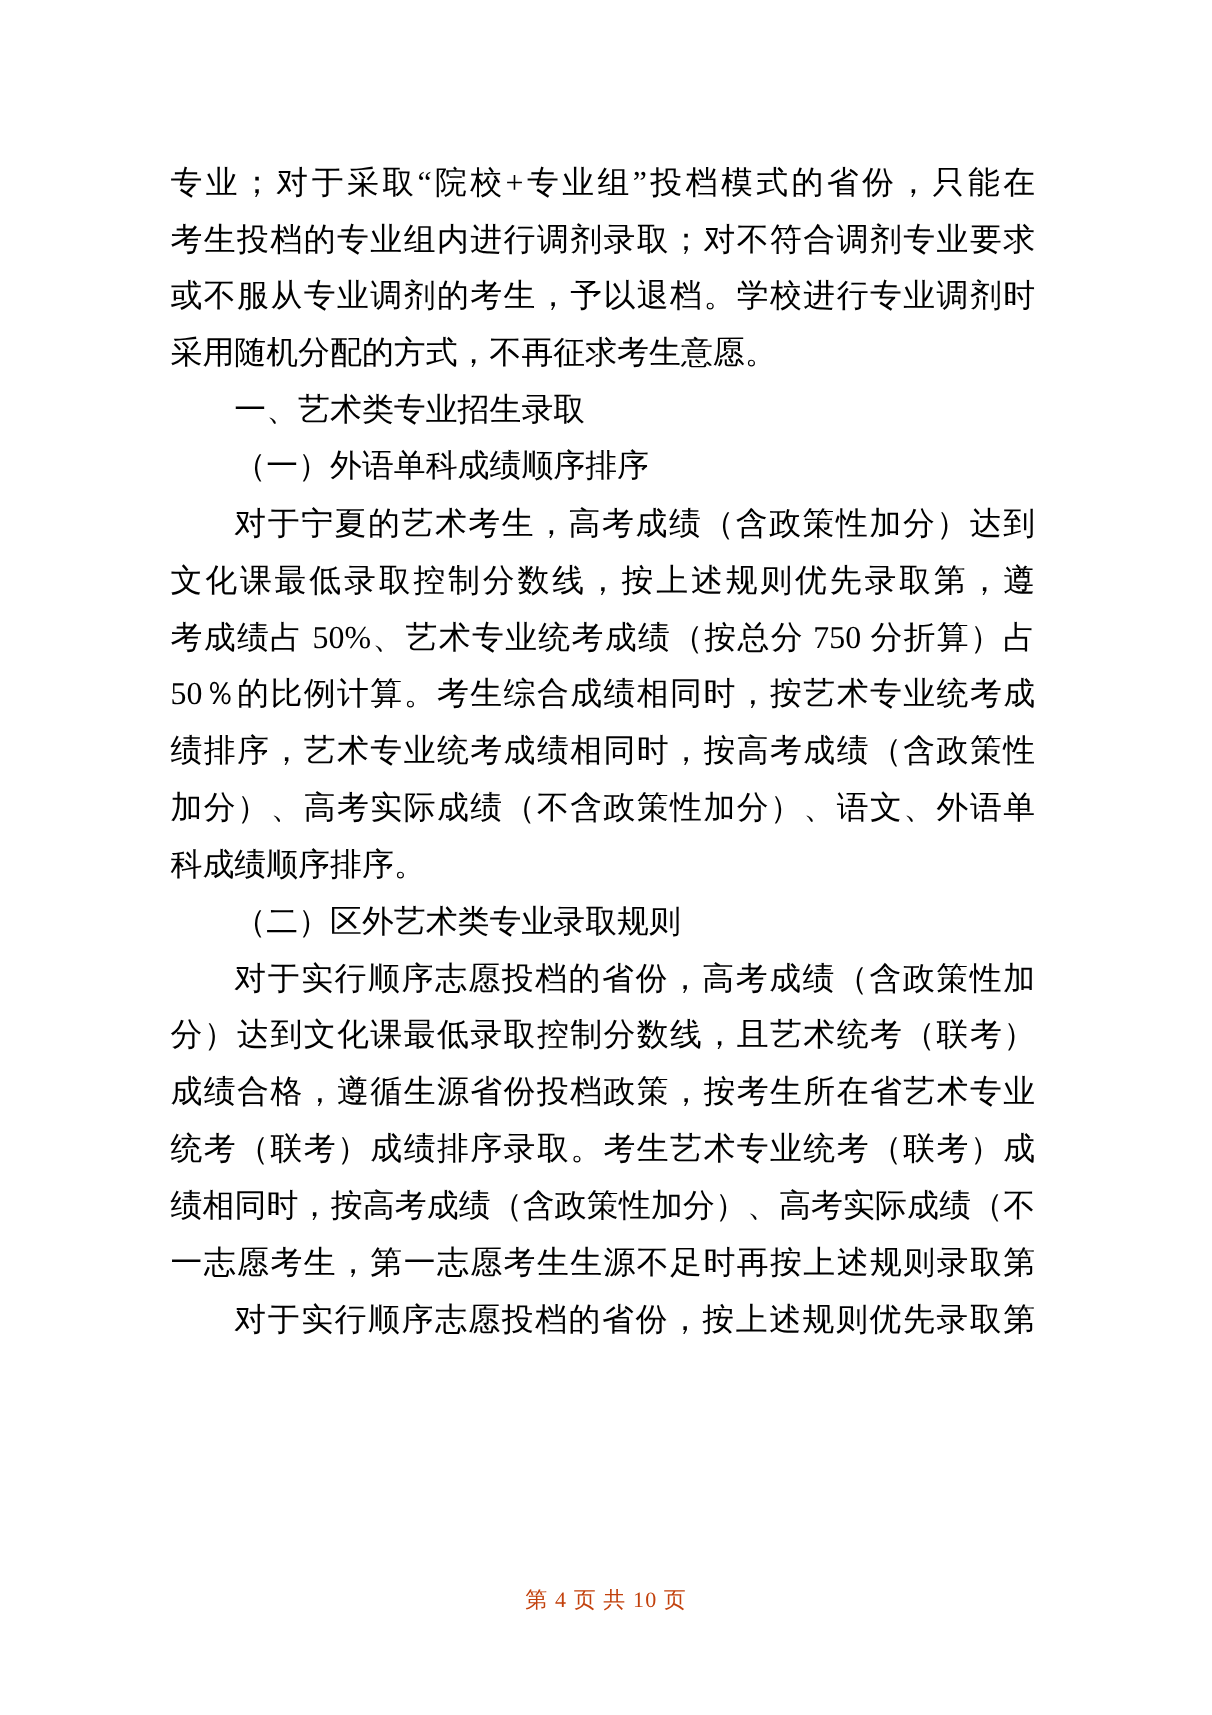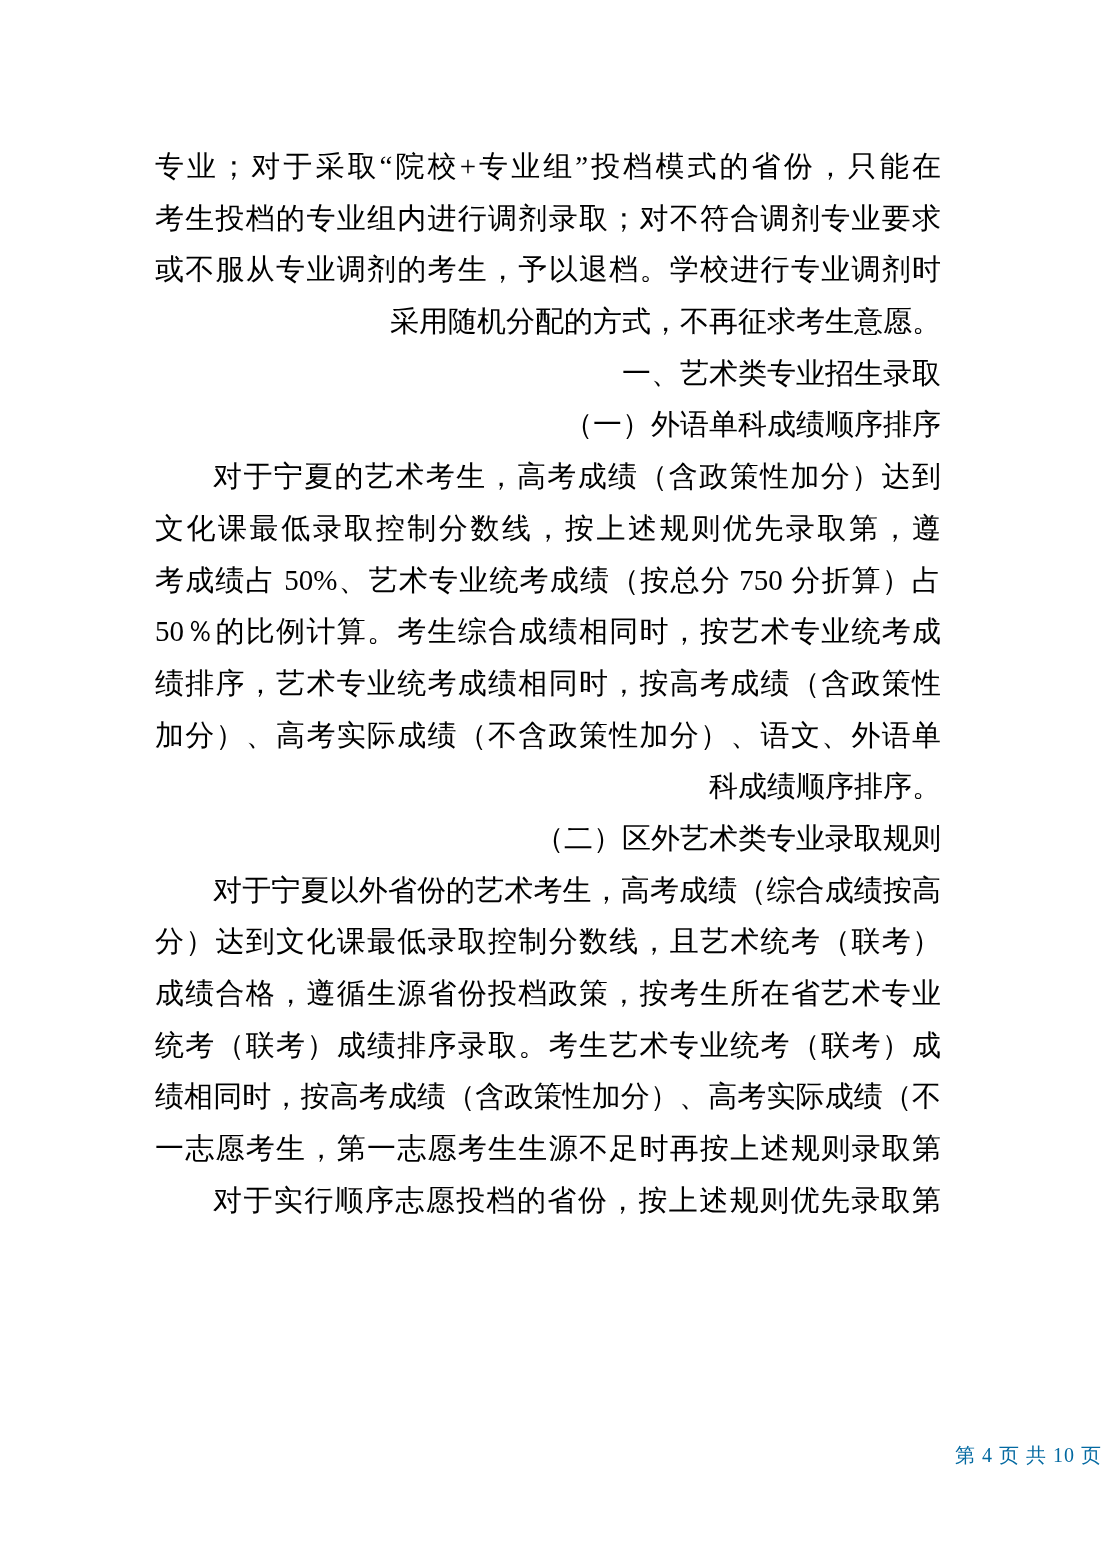--- a/index.html
+++ b/index.html
@@ -20,45 +20,45 @@
     position: absolute;
     left: 155px;
     top: 141px;
     width: 786px;
   }
   .line {
     height: 51.7px;
     line-height: 51.7px;
     font-size: 29px;
     color: #000000;
-    text-align: right;
+    text-align: left;
     overflow: visible;
   }
   
   .line.j {
     text-align: justify;
     text-align-last: justify;
   }
   
   .line.in {
     text-indent: 58px;
   }
   .b {
     font-weight: bold;
   }
   .footer {
     position: absolute;
     top: 1440px;
     left: 0;
     width: 100%;
-    text-align: right;
+    text-align: center;
     font-size: 20px;
     line-height: 30px;
     letter-spacing: 1px;
-    color: #0369a1;
+    color: #c2410c;
   }
 </style>
 </head>
 <body>
 
 <div class="page">
 
   <div class="text-block">
 
     <div class="line j"><span>专业；对于采取“院校+专业组”投档模式的省份，只能在</span></div>
@@ -72,21 +72,21 @@
     <div class="line j in"><span>对于宁夏的艺术考生，高考成绩（含政策性加分）达到</span></div>
     <div class="line j"><span>文化课最低录取控制分数线，按上述规则优先录取第，遵</span></div>
     <div class="line j"><span>考成绩占 50%、艺术专业统考成绩（按总分 750 分折算）占</span></div>
     <div class="line j"><span>50％的比例计算。考生综合成绩相同时，按艺术专业统考成</span></div>
     <div class="line j"><span>绩排序，艺术专业统考成绩相同时，按高考成绩（含政策性</span></div>
     <div class="line j"><span>加分）、高考实际成绩（不含政策性加分）、语文、外语单</span></div>
     <div class="line"><span>科成绩顺序排序。</span></div>
 
     <div class="line in"><span>（二）区外艺术类专业录取规则</span></div>
 
-    <div class="line j in"><span>对于宁夏以外省份的艺术考生，高考成绩（综合成绩按高</span></div>
+    <div class="line j in"><span>对于实行顺序志愿投档的省份，高考成绩（含政策性加</span></div>
     <div class="line j"><span>分）达到文化课最低录取控制分数线，且艺术统考（联考）</span></div>
     <div class="line j"><span>成绩合格，遵循生源省份投档政策，按考生所在省艺术专业</span></div>
     <div class="line j"><span>统考（联考）成绩排序录取。考生艺术专业统考（联考）成</span></div>
     <div class="line j"><span>绩相同时，按高考成绩（含政策性加分）、高考实际成绩（不</span></div>
 
     <div class="line j"><span>一志愿考生，第一志愿考生生源不足时再按上述规则录取第</span></div>
     <div class="line j in"><span>对于实行顺序志愿投档的省份，按上述规则优先录取第</span></div>
 
   </div>
 

